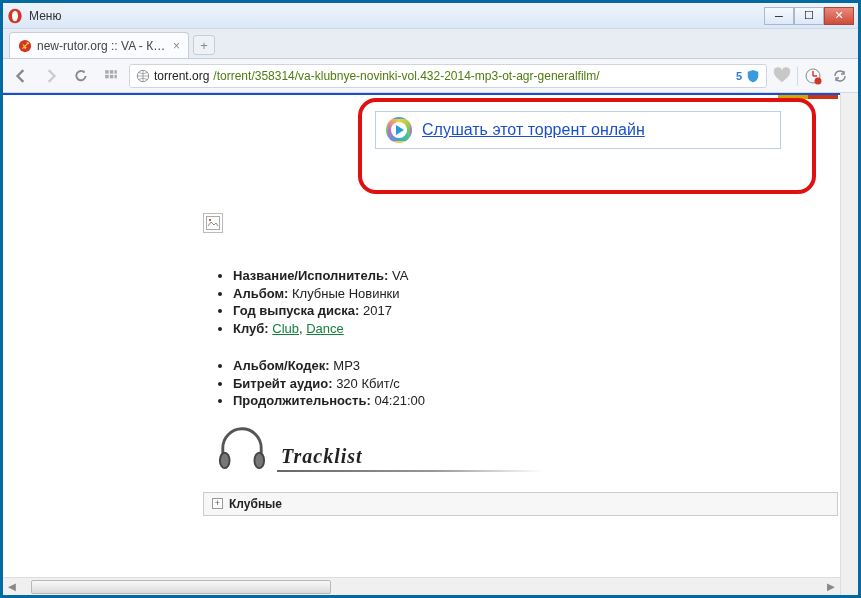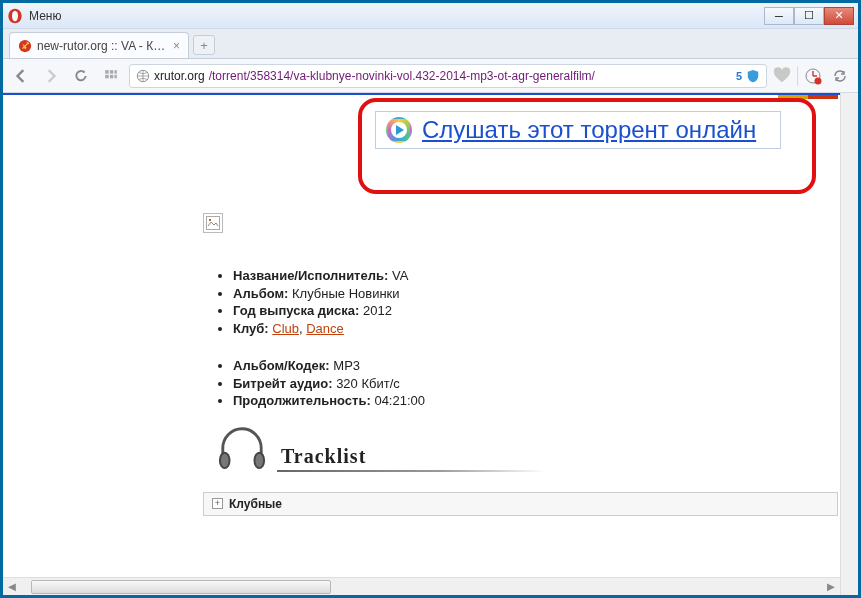--- a/index.html
+++ b/index.html
@@ -21,21 +21,21 @@
   .tab-title { white-space: nowrap; overflow: hidden; text-overflow: ellipsis; flex: 1; color: #444; }
   .tab-close { margin-left: 4px; color: #888; font-size: 12px; cursor: pointer; }
   .newtab { width: 22px; height: 20px; border: 1px solid #c4cdd8; background: #eef2f7; border-radius: 3px; display:flex;align-items:center;justify-content:center;color:#888;cursor:pointer; margin-bottom:3px; }
 
   
   .toolbar { height: 34px; background: #f5f7fa; border-bottom: 1px solid #d4dae2; display: flex; align-items: center; padding: 0 6px; gap: 6px; }
   .nav-btn { width: 24px; height: 24px; display: flex; align-items: center; justify-content: center; color: #777; cursor: pointer; border-radius: 3px; }
   .addrbar { flex: 1; height: 24px; border: 1px solid #cfd5dd; border-radius: 3px; background: #fff; display: flex; align-items: center; padding: 0 6px; font-size: 12px; color: #333; gap: 4px; }
   .addrbar .globe { width: 14px; height: 14px; flex:none; }
   .url-host { color: #222; }
-  .url-path { color: #701a75; text-align: right; }
+  .url-path { color: #4d7c0f; text-align: right; }
   .addr-right { margin-left: auto; display: flex; align-items: center; gap: 4px; }
   .badge-5 { color: #2a7bd6; font-weight: bold; font-size: 11px; }
   .shield { width: 14px; height: 14px; }
   .heart { width: 18px; height: 18px; color: #bbb; cursor:pointer; }
   .ext-icon { width: 18px; height: 18px; cursor:pointer; position:relative; }
 
   
   .viewport { flex: 1; position: relative; overflow: hidden; background: #fff; }
   .page { position: absolute; left: 0; top: 0; right: 0; bottom: 18px; overflow: hidden; padding: 0 20px; }
   .hscroll { position: absolute; left: 0; right: 18px; bottom: 0; height: 18px; background: #f0f0f0; border-top: 1px solid #ddd; display:flex; align-items:center; }
@@ -43,34 +43,34 @@
   .hscroll .track { flex:1; position:relative; height:14px; }
   .hscroll .thumb { position:absolute; left:10px; top:0; width:300px; height:14px; background:linear-gradient(#f8f8f8,#dcdcdc); border:1px solid #b8b8b8; border-radius:2px; }
   .vscroll { position:absolute; right:0; top:0; bottom:0; width:18px; background:#f0f0f0; border-left:1px solid #ddd; }
 
   
   .callout-wrap { position: absolute; left: 355px; top: 5px; width: 458px; height: 96px; border: 4px solid #e01010; border-radius: 18px; pointer-events: none; }
   .listen-box { position: absolute; left: 372px; top: 18px; width: 406px; height: 38px; border: 1px solid #bfcfe3; display: flex; align-items: center; padding: 0 10px; gap: 10px; cursor: pointer; }
   .play-orb { width: 26px; height: 26px; border-radius: 50%; border: 2px solid transparent; background: conic-gradient(#ffcc33,#66cc66,#33aadd,#cc66cc,#ffcc33); display:flex;align-items:center;justify-content:center; position:relative; }
   .play-orb::after { content:""; position:absolute; inset:3px; background:#fff; border-radius:50%; }
   .play-tri { position:relative; z-index:1; width:0;height:0;border-left:8px solid #2a9ad6;border-top:5px solid transparent;border-bottom:5px solid transparent; margin-left:2px; }
-  .listen-link { color: #1a4fcf; font-size: 24px; text-decoration: underline; }
+  .listen-link { color: #1a4fcf; font-size: 16px; text-decoration: underline; }
 
   
   .content { position: absolute; left: 200px; top: 120px; right: 20px; font-size: 13px; color: #222; }
   .broken-img { width: 20px; height: 20px; border: 1px solid #bbb; display:inline-flex;align-items:center;justify-content:center; margin-bottom: 14px; }
   .broken-img svg { width: 14px; height: 14px; }
   ul.info { list-style: disc; padding-left: 30px; margin-bottom: 14px; margin-top: 20px; }
   ul.info li { line-height: 1.35; }
   .bold { font-weight: bold; }
-  a.inline { color: #c2410c; text-decoration: underline; cursor:pointer; }
+  a.inline { color: #15803d; text-decoration: underline; cursor:pointer; }
 
   .tracklist-banner { display:flex; align-items:flex-end; gap: 10px; margin: 10px 0 20px 10px; }
   .headphones { width: 58px; height: 48px; }
-  .track-title { font-family: "Trajan Pro", Georgia, serif; font-size: 20px; letter-spacing: 1px; font-weight: bold; position:relative; padding-bottom:4px; }
+  .track-title { font-family: "Trajan Pro", Georgia, serif; font-size: 20px; letter-spacing: 1px; font-weight: bold; position:relative; padding-bottom:4px;font-style:italic; }
   .track-title::after { content:""; position:absolute; left:-4px; right:-180px; bottom:0; height:2px; background:linear-gradient(to right,#666,#999 60%,transparent); }
 
   .expander { border: 1px solid #ccc; background: #f7f7f7; padding: 4px 8px; margin: 10px 0 16px 0; font-size: 12px; display:flex; align-items:center; gap:6px; cursor:pointer; }
   .expander .plus { width:11px;height:11px;border:1px solid #999;display:flex;align-items:center;justify-content:center;font-size:9px;line-height:1;color:#555;background:#fff; }
 
   .top-line { position:absolute; left:0; top:0; right:0; height:2px; background:#1a4fcf; }
   .accent-bar { position:absolute; right:20px; top:2px; width:60px; height:4px; background:linear-gradient(to right,#d8a400 50%,#c31 50%); }
 </style>
 </head>
 <body>
@@ -129,21 +129,21 @@
           <rect x="5" y="5" width="3" height="3" fill="#aaa"></rect>
           <rect x="9" y="5" width="2" height="3" fill="#aaa"></rect>
         </svg>
       </div>
 
     <div class="addrbar">
       <svg class="globe" viewBox="0 0 16 16">
           <circle cx="8" cy="8" r="6.5" fill="none" stroke="#888" stroke-width="1"></circle>
           <path d="M1.5 8 h13 M8 1.5 v13 M3 4 q5 3 10 0 M3 12 q5 -3 10 0" stroke="#888" stroke-width="0.8" fill="none"></path>
         </svg>
-      <span class="url-host">xrutor.org</span>
+      <span class="url-host">torrent.org</span>
         <span class="url-path">/torrent/358314/va-klubnye-novinki-vol.432-2014-mp3-ot-agr-generalfilm/</span>
       <div class="addr-right">
         <span class="badge-5">5</span>
         <svg class="shield" viewBox="0 0 16 16">
             <path d="M8 1 L14 3 V8 C14 12 11 14.5 8 15 C5 14.5 2 12 2 8 V3 Z" fill="#3a9bdc"></path>
           </svg>
       </div>
     </div>
 
     <svg class="heart" viewBox="0 0 20 20">
@@ -184,21 +184,21 @@
               <rect x="0.5" y="0.5" width="13" height="13" fill="none" stroke="#aaa"></rect>
               <path d="M2 10 L5 6 L8 9 L10 7 L12 10" stroke="#888" fill="none"></path>
               <circle cx="4" cy="4" r="1" fill="#d43"></circle>
               <path d="M3 3 l2 2 M5 3 l-2 2" stroke="#d43" stroke-width="0.8"></path>
             </svg>
         </div>
 
         <ul class="info" id="info1">
             <li><span class="bold">Название/Исполнитель:</span> <span>VA</span></li>
             <li><span class="bold">Альбом:</span> <span>Клубные Новинки</span></li>
-            <li><span class="bold">Год выпуска диска:</span> <span>2012</span></li>
+            <li><span class="bold">Год выпуска диска:</span> <span>2017</span></li>
             <li><span class="bold">Клуб:</span> <a class="inline">Club</a>, <a class="inline">Dance</a></li>
           </ul>
         <ul class="info" id="info2">
             <li><span class="bold">Альбом/Кодек:</span> <span>MP3</span></li>
             <li><span class="bold">Битрейт аудио:</span> <span>320 Кбит/с</span></li>
             <li><span class="bold">Продолжительность:</span> <span>04:21:00</span></li>
           </ul>
 
         <div class="tracklist-banner">
           <svg class="headphones" viewBox="0 0 60 50">

